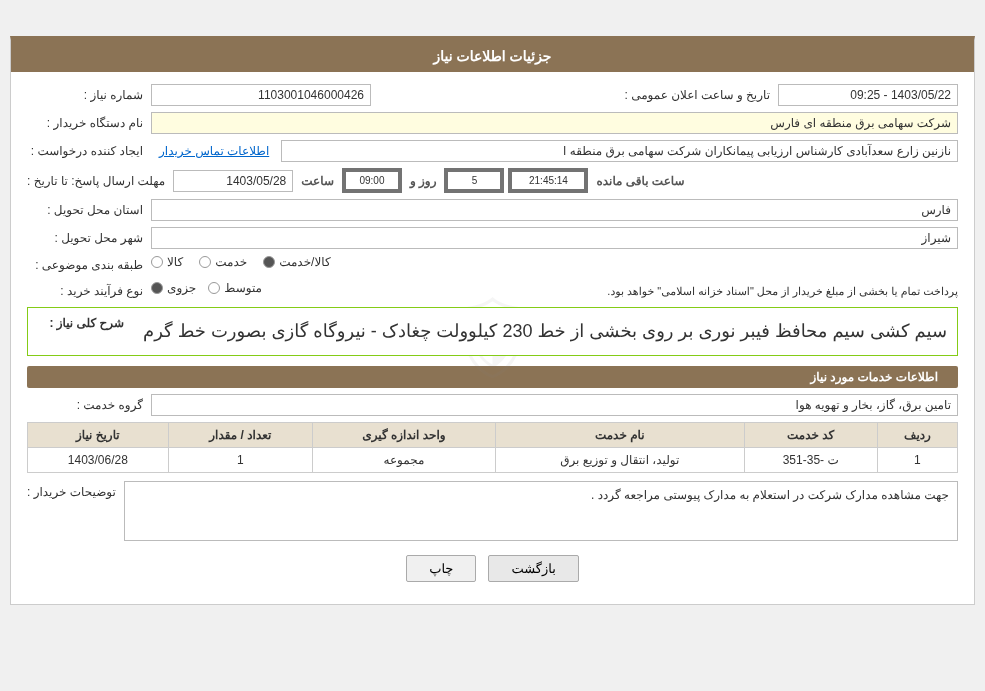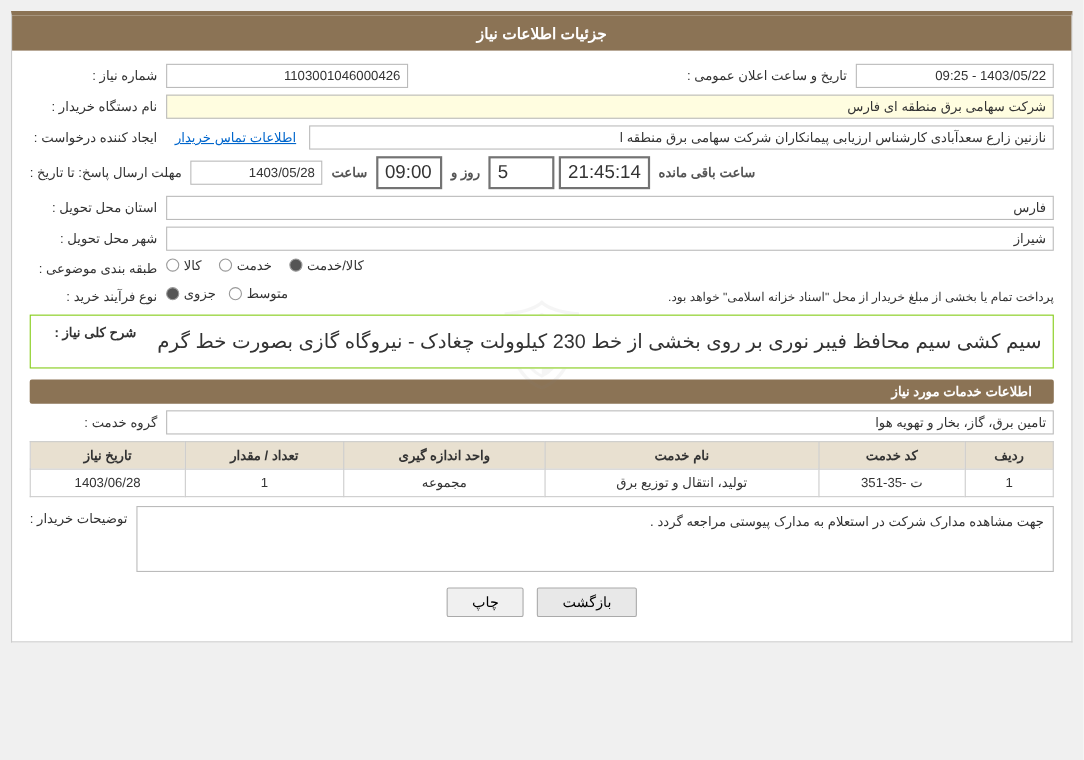--- a/index.html
+++ b/index.html
@@ -13,20 +13,21 @@
     .page-wrapper {
       width: 985px;
       min-height: 691px;
       background: #f0f0f0;
       padding: 10px;
     }
     .main-card {
       background: #fff;
       border: 1px solid #ccc;
       border-top: 4px solid #8B7355;
+      margin-top: 26px;
     }
     .card-header {
       background: #8B7355;
       color: #fff;
       text-align: center;
       padding: 8px 12px;
       font-size: 14px;
       font-weight: bold;
     }
     .card-body {
@@ -55,26 +56,26 @@
       padding: 3px 6px;
       min-height: 22px;
       font-size: 12px;
       flex: 1;
       text-align: right;
     }
     .value-box.yellow-bg {
       background: #fffde0;
     }
     .small-box {
-      border: 2px solid #737373;
+      border: 4px solid #737373;
       background: #fff;
       padding: 3px 6px;
       min-height: 22px;
-      font-size: 17px;
-      text-align: left;
+      font-size: 10px;
+      text-align: center;
       min-width: 60px;
     }
     .link-blue {
       color: #0066cc;
       cursor: pointer;
       text-decoration: underline;
       font-size: 12px;
     }
     .separator-label {
       font-size: 12px;

